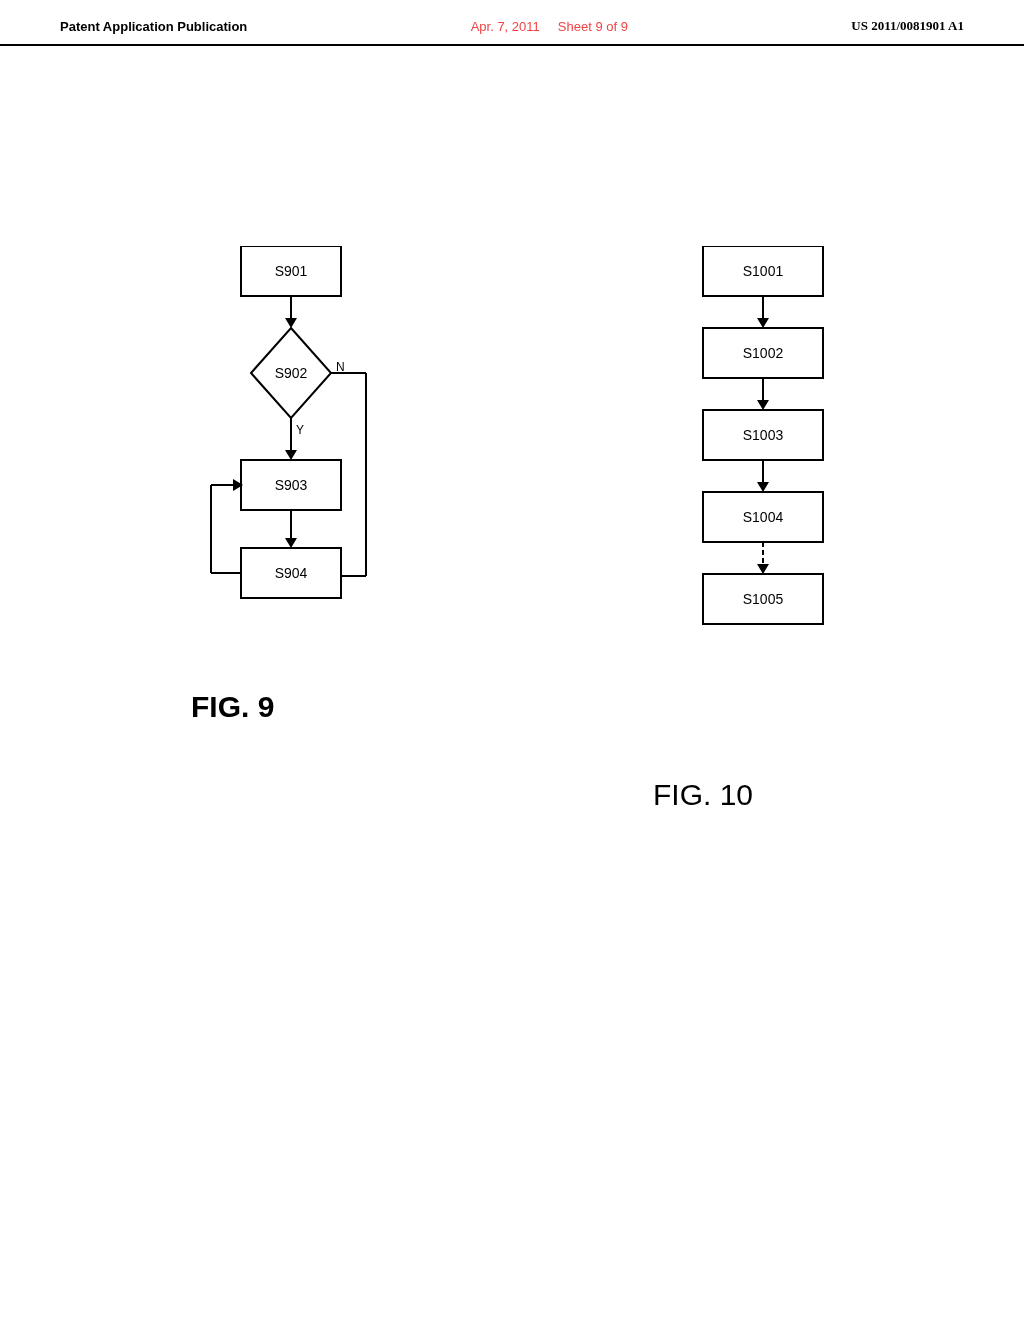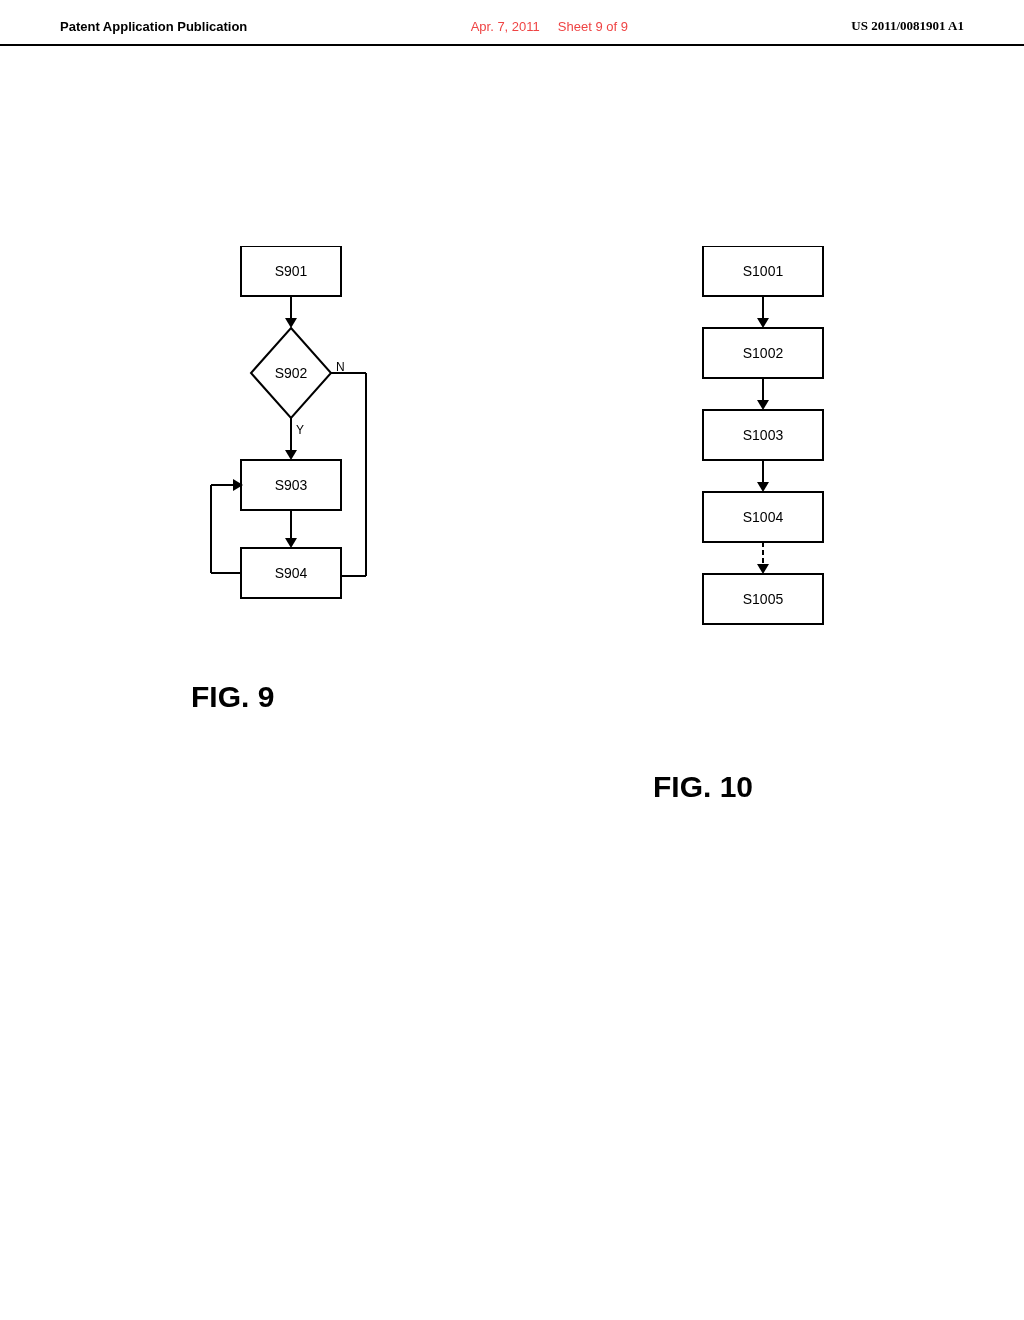--- a/index.html
+++ b/index.html
@@ -53,38 +53,38 @@
     .fig9-container {
       display: flex;
       flex-direction: column;
       align-items: center;
       width: 220px;
     }
 
     .fig9-label {
       font-size: 30px;
       font-weight: bold;
-      margin-top: 14px;
+      margin-top: 24px;
       align-self: flex-start;
       margin-left: 10px;
     }
 
     
     .fig10-container {
       display: flex;
       flex-direction: column;
       align-items: flex-end;
       width: 200px;
       margin-top: 0px;
     }
 
     .fig10-label {
       font-size: 30px;
-      font-weight: bold;
-      margin-top: 24px;
+      font-weight: normal;
+      margin-top: 32px;
       align-self: flex-start;
       margin-left: 10px;
     }
   </style>
 </head>
 <body>
 
 <div class="header">
   <span class="header-left">Patent Application Publication</span>
   <span class="header-center">

